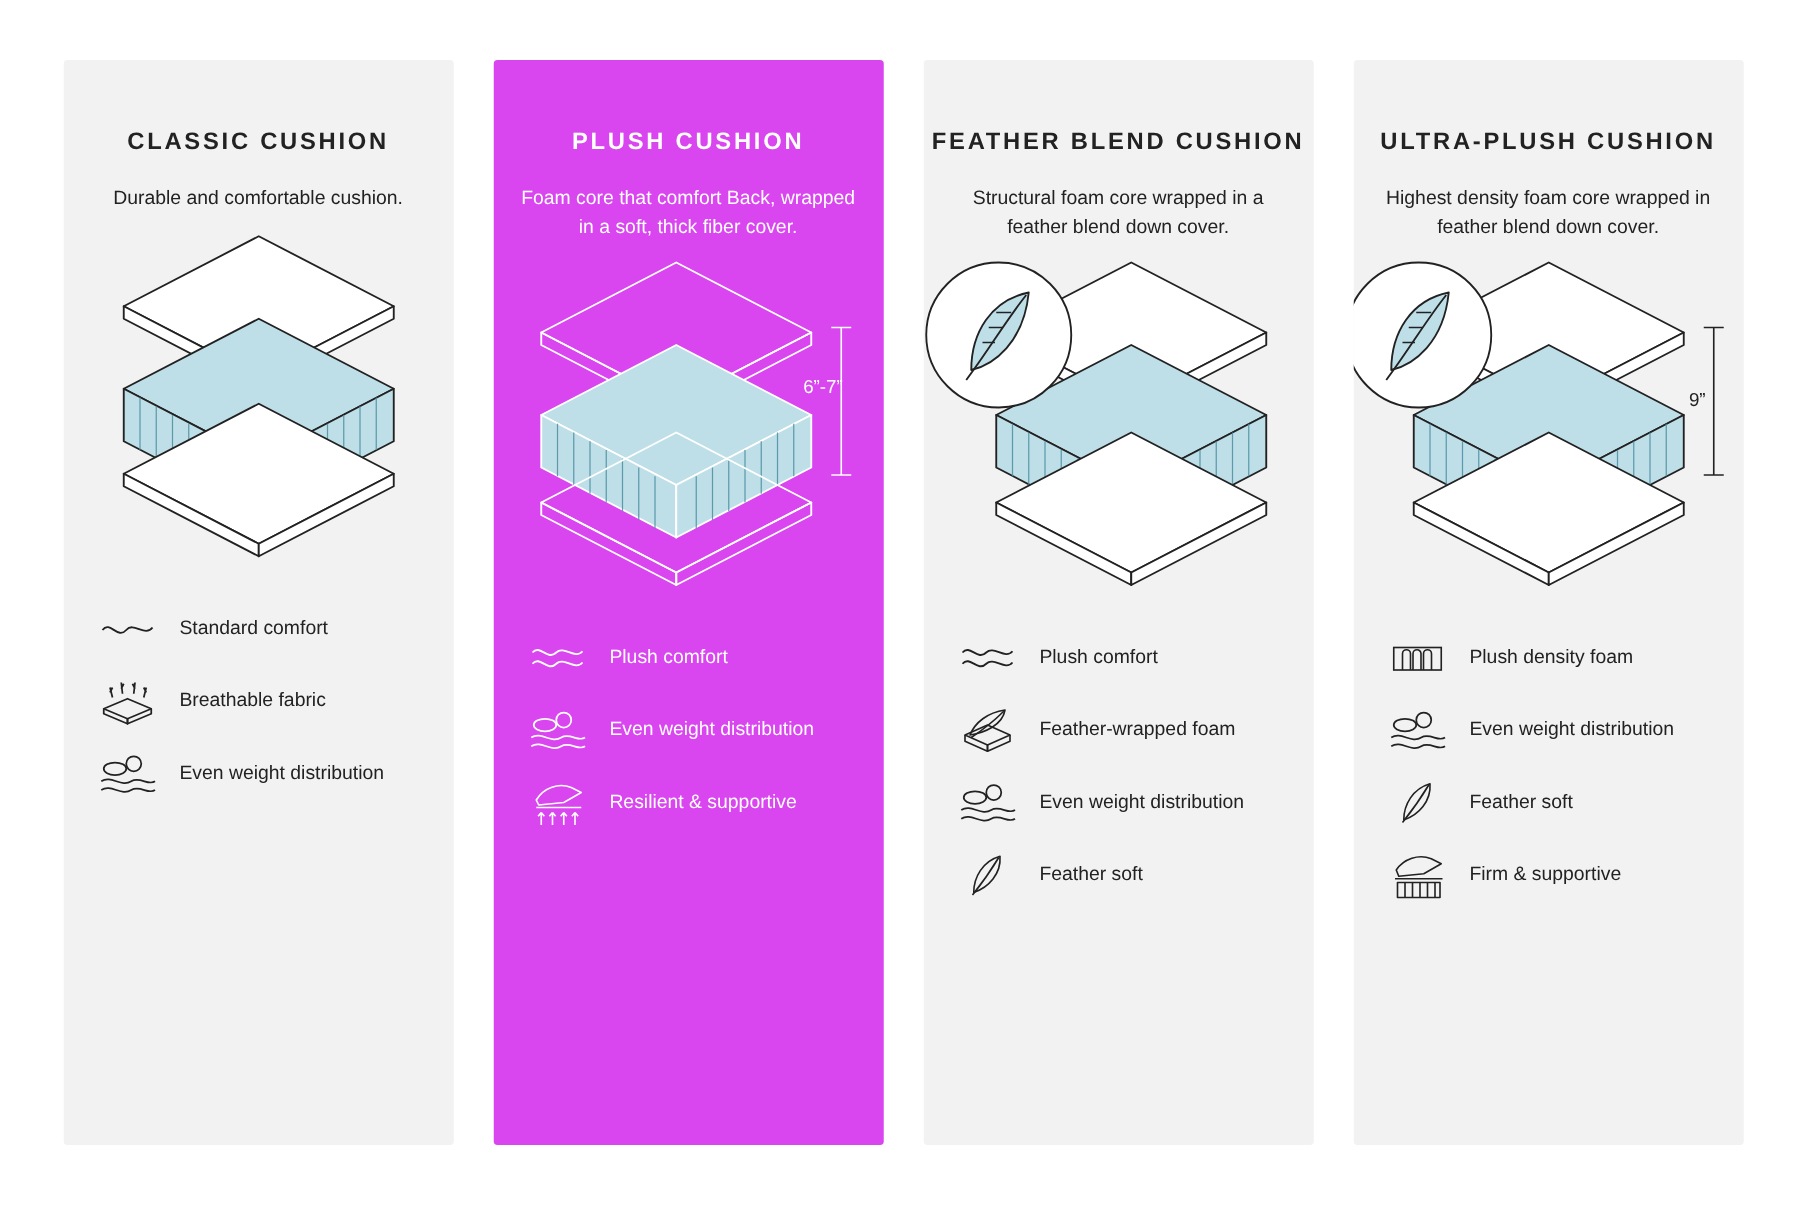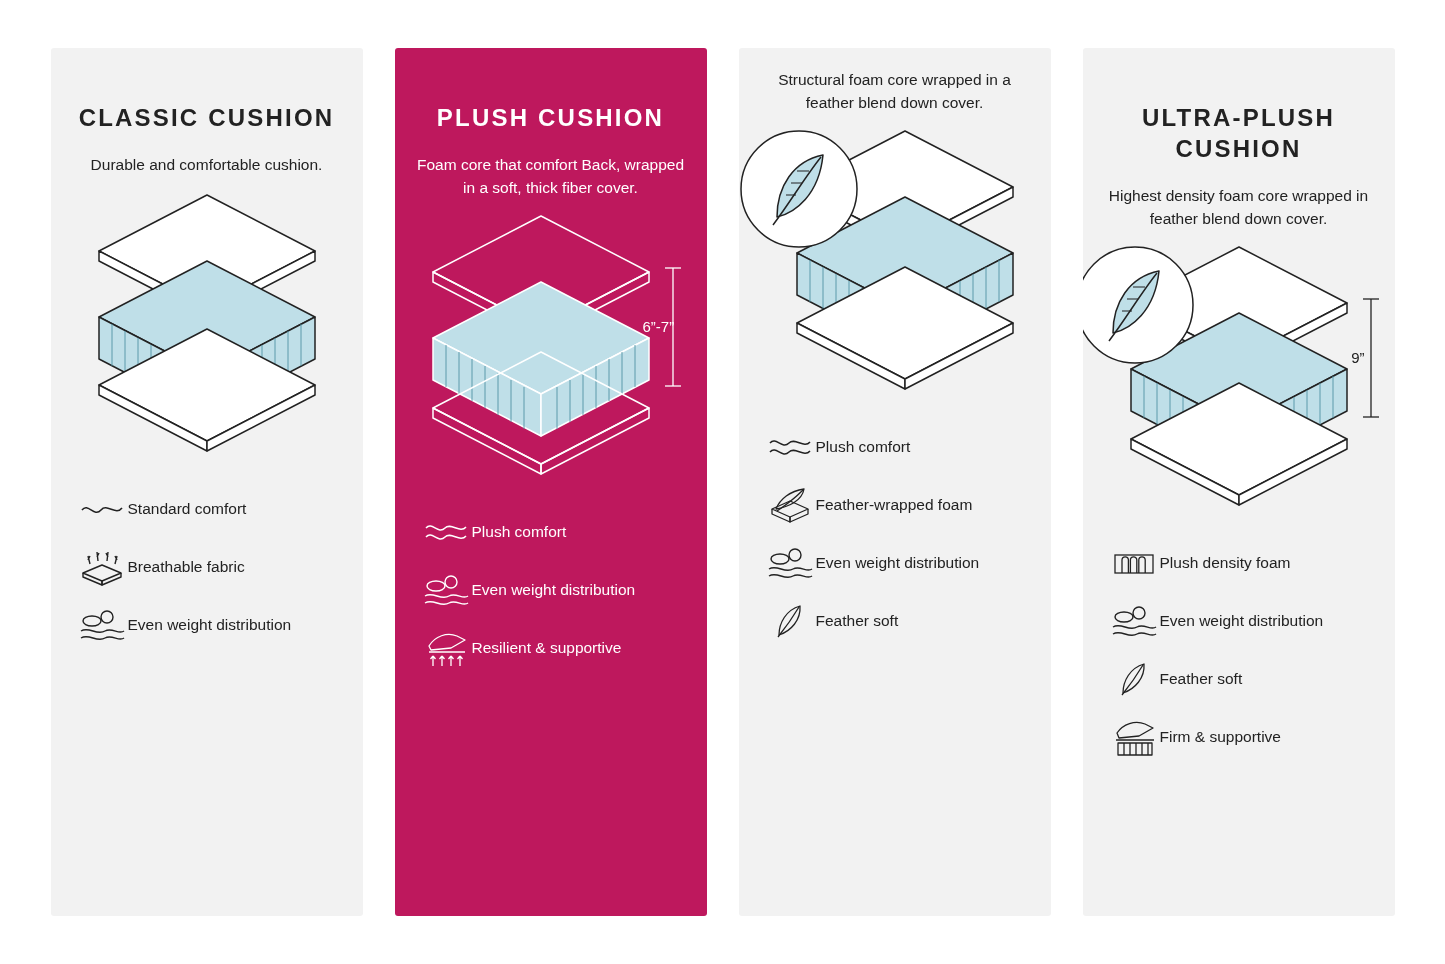--- a/index.html
+++ b/index.html
@@ -33,26 +33,26 @@
     padding: 0;
     display: flex;
     flex-direction: column;
     align-items: center;
   }
   .card.light {
     background: #f2f2f2;
     color: #222222;
   }
   .card.dark {
-    background: #be185d;
+    background: #d946ef;
     color: #ffffff;
   }
   .card-title {
     margin-top: 54px;
-    font-size: 24px;
+    font-size: 19px;
     font-weight: bold;
     letter-spacing: 2.2px;
     text-align: center;
     line-height: 1.3;
     text-transform: uppercase;
   }
   .card-desc {
     margin-top: 21px;
     font-size: 15.5px;
     line-height: 1.48;
@@ -74,20 +74,21 @@
   .features {
     margin-top: 6px;
     width: 262px;
     display: flex;
     flex-direction: column;
     gap: 18px;
   }
   .feature {
     display: flex;
     align-items: center;
+    gap: 16px;
   }
   .feature .ficon {
     width: 52px;
     height: 40px;
     flex: 0 0 52px;
     display: flex;
     align-items: center;
     justify-content: center;
   }
   .feature .flabel {
@@ -229,21 +230,21 @@
           <polygon points="38,202 38,212 146,268 146,258"></polygon>
           <polygon points="254,202 254,212 146,268 146,258"></polygon>
         </g>
 
         <g stroke="#ffffff" stroke-width="1.3">
           <line x1="278" y1="62" x2="278" y2="180"></line>
           <line x1="270" y1="62" x2="286" y2="62"></line>
           <line x1="270" y1="180" x2="286" y2="180"></line>
         </g>
       </svg>
-      <div class="dim-label" style="position:absolute; left:248px; top:112px; color:#ffffff; text-align:right; width:24px;">6”-7”</div>
+      <div class="dim-label" style="position:absolute; left:248px; top:101px; color:#ffffff; text-align:right; width:24px;">6”-7”</div>
     </div>
 
     <div class="features">
       <div class="feature">
         <span class="ficon">
           <svg width="48" height="26" viewBox="0 0 48 26">
             <g fill="none" stroke="#ffffff" stroke-width="1.5">
               <path d="M4 9 C10 2, 16 16, 23 9 C29 3, 38 15, 44 8"></path>
               <path d="M4 18 C10 11, 16 25, 23 18 C29 12, 38 24, 44 17"></path>
             </g>
@@ -276,20 +277,21 @@
               <path d="M39 38 L39 28 M39 28 L36.5 31 M39 28 L41.5 31"></path>
             </g>
           </svg>
         </span>
         <span class="flabel">Resilient &amp; supportive</span>
       </div>
     </div>
   </div>
 
   <div class="card light">
+    <div class="card-title">FEATHER BLEND CUSHION</div>
     <div class="card-desc">Structural foam core wrapped in a feather blend down cover.</div>
 
     <div class="diagram-wrap">
       <svg width="312" height="300" viewBox="0 0 312 300">
         <g stroke="#222" stroke-width="1.5" fill="#ffffff" stroke-linejoin="round">
           <polygon points="166,10 58,66 166,122 274,66"></polygon>
           <polygon points="58,66 58,76 166,132 166,122"></polygon>
           <polygon points="274,66 274,76 166,132 166,122"></polygon>
         </g>
         <g stroke="#222" stroke-width="1.5" stroke-linejoin="round">

